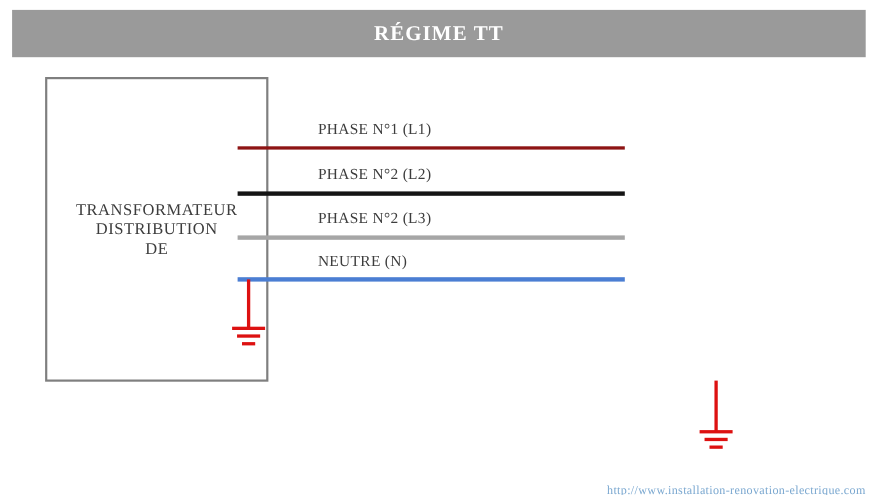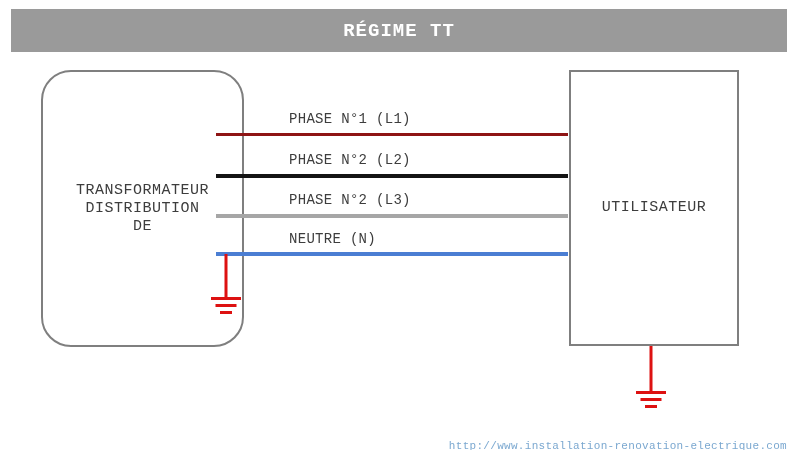--- a/index.html
+++ b/index.html
@@ -1,21 +1,21 @@
 <!DOCTYPE html>
 <html><head>
 <meta charset="utf-8">
 <style>
   html, body { margin: 0; padding: 0; background: #ffffff; }
   .canvas {
     position: relative;
     width: 800px;
     height: 450px;
     background: #ffffff;
-    font-family: Liberation Mono, monospace;
+    font-family: Liberation Serif, serif;
     overflow: hidden;
   }
 
   
   .title-bar {
     position: absolute;
     left: 11px; top: 9px;
     width: 776px; height: 43px;
     background: #9a9a9a;
     display: flex; align-items: center; justify-content: center;
@@ -33,21 +33,21 @@
     border: 2px solid #7f7f7f;
     box-sizing: border-box;
     background: #ffffff;
     display: flex; align-items: center; justify-content: center;
     text-align: center;
     color: #3d3d3d;
     font-size: 15px;
     letter-spacing: 0.5px;
     line-height: 18px;
   }
-  .transformer-box { left: 41px; top: 70px; width: 203px; height: 277px; border-radius: 30px; }
+  .transformer-box { left: 41px; top: 70px; width: 203px; height: 277px; }
   .user-box { left: 569px; top: 70px; width: 170px; height: 276px; z-index: 2; }
 
   
   .conductor-line {
     position: absolute;
     left: 216px;
     width: 352px;
     z-index: 1;
   }
   .line-0 { top: 133px; height: 3px; }
@@ -117,23 +117,20 @@
   </div>
 
   <div class="eq-box transformer-box">
     <div>
       <div>TRANSFORMATEUR</div>
       <div>DISTRIBUTION</div>
       <div>DE</div>
     </div>
   </div>
 
-  <div class="eq-box user-box">
-    <span>UTILISATEUR</span>
-  </div>
 
   <div class="conductor-line line-0" style="background: rgb(142, 20, 20);"></div>
   <div class="conductor-line line-1" style="background: rgb(20, 20, 20);"></div>
   <div class="conductor-line line-2" style="background: rgb(166, 166, 166);"></div>
   <div class="conductor-line line-3" style="background: rgb(75, 126, 211);"></div>
 
   <div class="conductor-label label-0">PHASE N°1 (L1)</div>
   <div class="conductor-label label-1">PHASE N°2 (L2)</div>
   <div class="conductor-label label-2">PHASE N°2 (L3)</div>
   <div class="conductor-label label-3">NEUTRE (N)</div>

